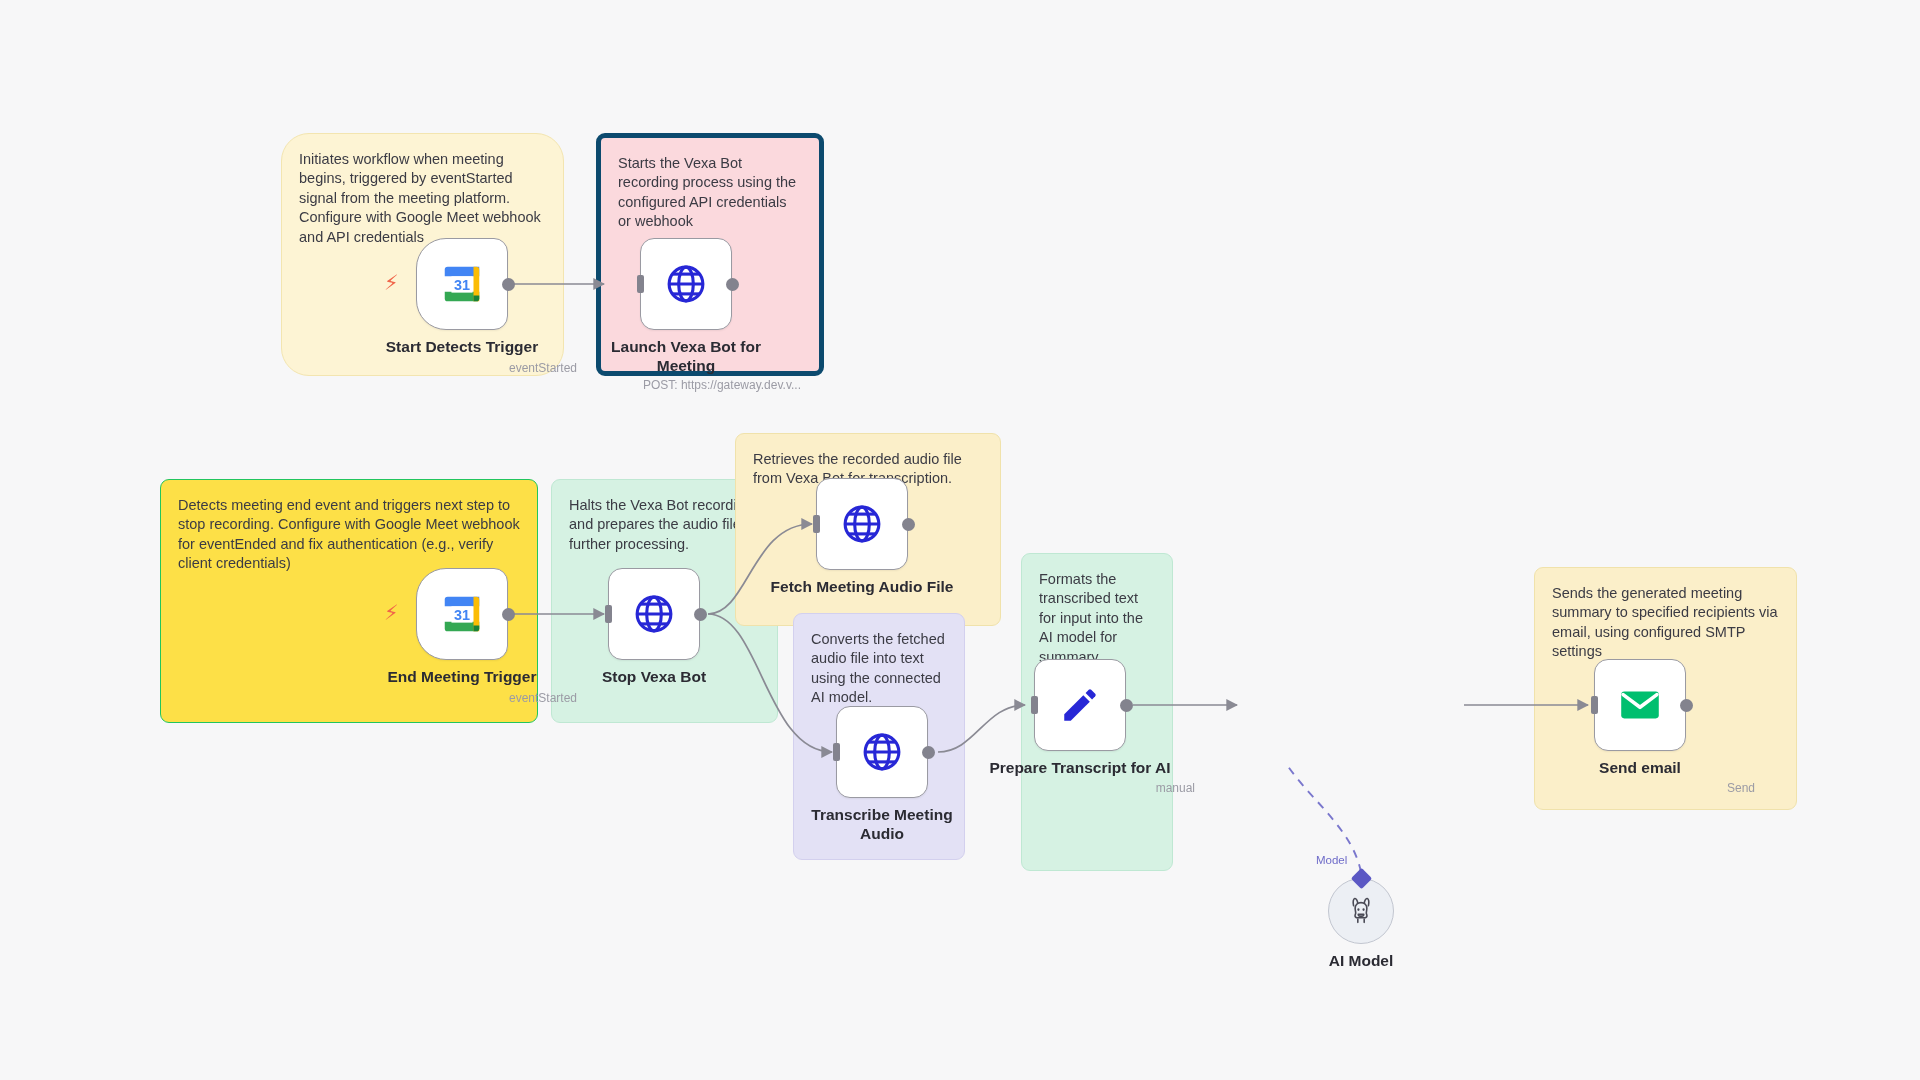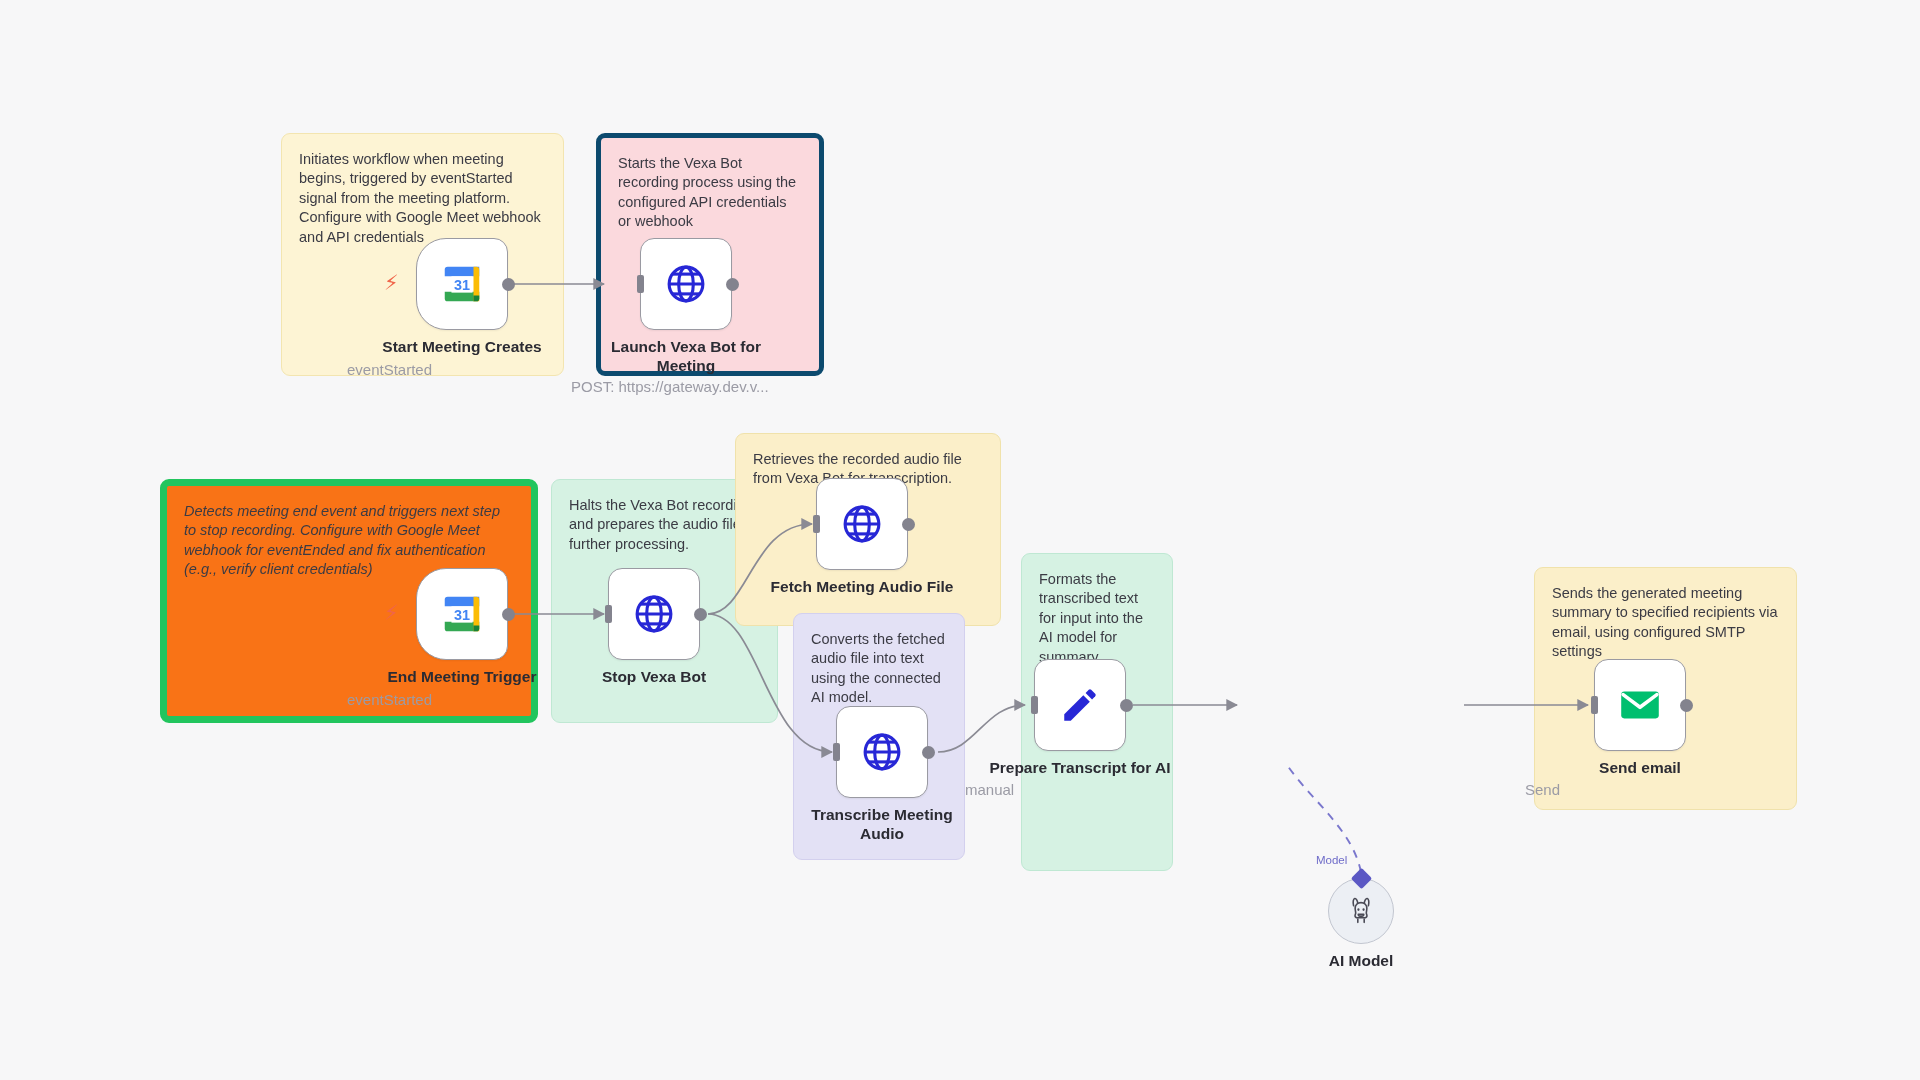--- a/index.html
+++ b/index.html
@@ -18,21 +18,21 @@
     border-radius: 9px;
     padding: 16px 17px;
     font-size: 14.5px;
     line-height: 1.34;
     color: #3b3b44;
     white-space: pre-wrap;
   }
   .note-yellow { background: #fdf4d4; border: 1px solid #f3e5b0; }
   .note-yellow-l{ background: #fbefc9; border: 1px solid #f0e2ab; }
   .note-pink   { background: #fbd9dd; border: 5px solid #0c4a6e; }
-  .note-blue   { background: #f97316; border: 7px solid #22c55e; font-style: italic; }
+  .note-blue   { background: #fde047; border: 1px solid #22c55e; }
   .note-green  { background: #d6f2e3; border: 1px solid #bfe8d3; }
   .note-purple { background: #e3e1f5; border: 1px solid #d3d0ee; }
 
   
   #edges { position: absolute; inset: 0; width: 1920px; height: 1080px; pointer-events: none; }
 
   
   .node { position: absolute; }
   .node-box {
     width: 92px; height: 92px;
@@ -47,22 +47,22 @@
     width: 207px; height: 78px; border-radius: 10px;
     justify-content: flex-start; padding: 0 16px; gap: 16px;
   }
   .node-caption {
     position: absolute; left: 50%; transform: translateX(-50%);
     top: 100px; width: 185px; text-align: center;
     font-size: 15.5px; font-weight: bold; color: #2b2b33; line-height: 1.2;
   }
   .node-sub {
     position: absolute; left: 50%; transform: translateX(-50%);
-    width: 230px; text-align: left;
-    font-size: 15px; color: #9b9ba5;
+    width: 230px; text-align: right;
+    font-size: 12px; color: #9b9ba5;
   }
   .node-wide-label { font-size: 17px; color: #34343c; line-height: 1.22; }
 
   
   .port-out {
     position: absolute; width: 13px; height: 13px; border-radius: 50%;
     background: #83838e; top: 50%; margin-top: -6.5px; right: -6.5px;
   }
   .port-in {
     position: absolute; width: 7px; height: 18px; border-radius: 2px;
@@ -86,21 +86,21 @@
   }
   .conn-label .req { color: #e0436b; }
 
   svg.icon { display: block; }
 </style>
 </head>
 <body>
 
 <div id="canvas">
 
-  <div class="note note-yellow" style="left:281px; top:133px; width:283px; height:243px;">Initiates workflow when meeting begins, triggered by eventStarted signal from the meeting platform. Configure with Google Meet webhook and API credentials</div>
+  <div class="note note-yellow" style="left:281px; top:133px; width:283px; height:243px;border-radius:28px;">Initiates workflow when meeting begins, triggered by eventStarted signal from the meeting platform. Configure with Google Meet webhook and API credentials</div>
 
   <div class="note note-pink" style="left:596px; top:133px; width:228px; height:243px;">Starts the Vexa Bot recording process using the configured API credentials or webhook</div>
 
   <div class="note note-blue" style="left:160px; top:479px; width:378px; height:244px;">Detects meeting end event and triggers next step to stop recording. Configure with Google Meet webhook for eventEnded and fix authentication (e.g., verify client credentials)</div>
 
   <div class="note note-green" style="left:551px; top:479px; width:227px; height:244px;">Halts the Vexa Bot recording and prepares the audio file further processing.</div>
 
   <div class="note note-yellow-l" style="left:735px; top:433px; width:266px; height:193px;">Retrieves the recorded audio file from Vexa Bot for transcription.</div>
 
   <div class="note note-purple" style="left:793px; top:613px; width:172px; height:247px;">Converts the fetched audio file into text using the connected AI model.</div>
@@ -143,21 +143,21 @@
           <path d="M6 9a3 3 0 0 1 3-3h33v10H6z" fill="#4285f4"></path>
           <path d="M6 32h36v7a3 3 0 0 1-3 3H9a3 3 0 0 1-3-3z" fill="#34a853"></path>
           <path d="M36 6h3a3 3 0 0 1 3 3v33h-6z" fill="#fbbc04"></path>
           <rect x="13" y="16" width="22" height="17" fill="#ffffff"></rect>
           <text x="24" y="30" font-family="Liberation Sans, sans-serif" font-size="15" font-weight="bold" fill="#4285f4" text-anchor="middle">31</text>
           <path d="M36 36h6v3a3 3 0 0 1-3 3h-3z" fill="#188038"></path>
         </svg>
       </span>
       <span class="port-out"></span>
     </div>
-    <div class="node-caption">Start Meeting Creates</div>
+    <div class="node-caption">Start Detects Trigger</div>
     <div class="node-sub" style="top:123px;">eventStarted</div>
   </div>
 
   <div class="node" style="left:640px; top:238px; width:92px;">
     <div class="node-box">
       <span class="port-in"></span>
       <span>
         <svg class="icon" width="44" height="44" viewBox="0 0 24 24" fill="none" stroke="#2727d6" stroke-width="1.7">
           <circle cx="12" cy="12" r="9.2"></circle>
           <ellipse cx="12" cy="12" rx="4" ry="9.2"></ellipse>

